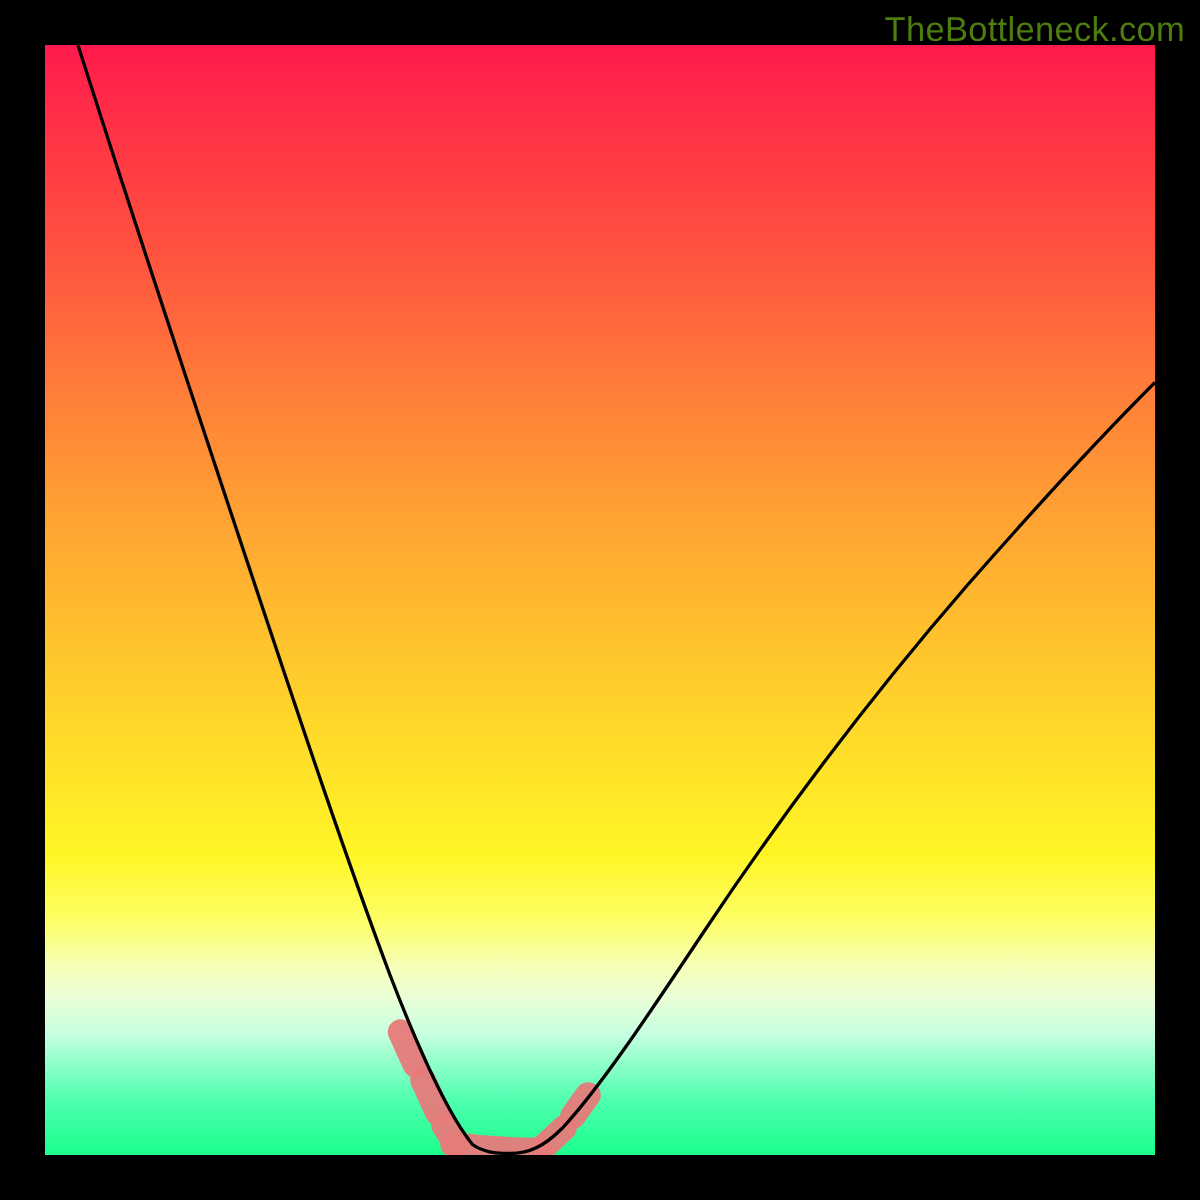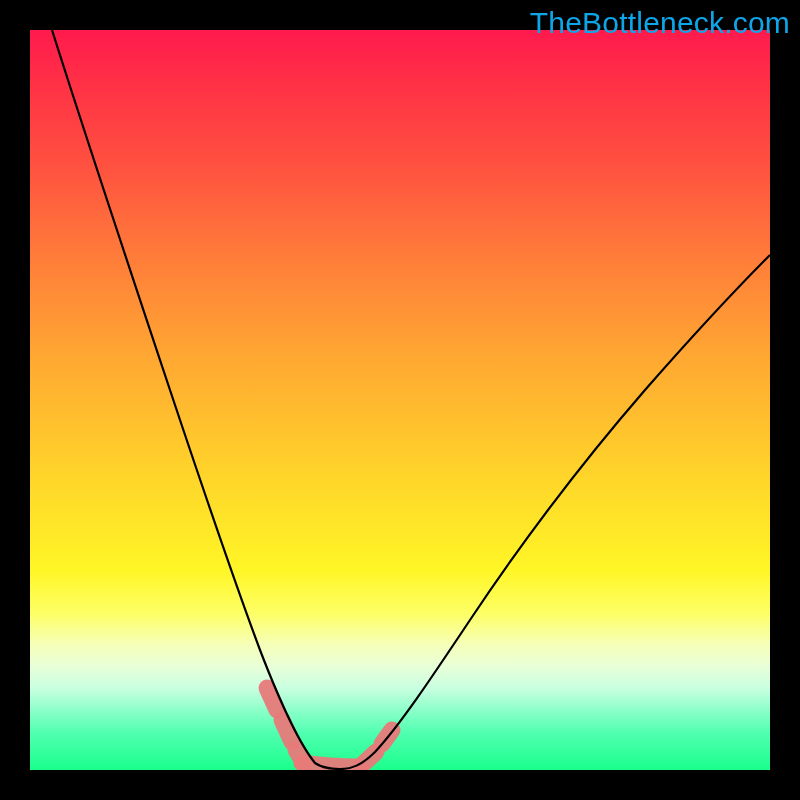--- a/index.html
+++ b/index.html
@@ -9,22 +9,22 @@
     height: 800px;
     background: #000;
     position: relative;
     overflow: hidden;
     font-family: Arial, Helvetica, sans-serif;
   }
   .watermark {
     position: absolute;
     top: 6px;
     right: 10px;
-    color: #0ea5e9;
-    font-size: 30px;
+    color: #4d7c0f;
+    font-size: 23px;
     font-weight: 500;
     z-index: 10;
     letter-spacing: 0.2px;
     margin-left: 24px;
   }
   .plot-area {
     position: absolute;
     top: 30px;
     left: 30px;
     width: 740px;

